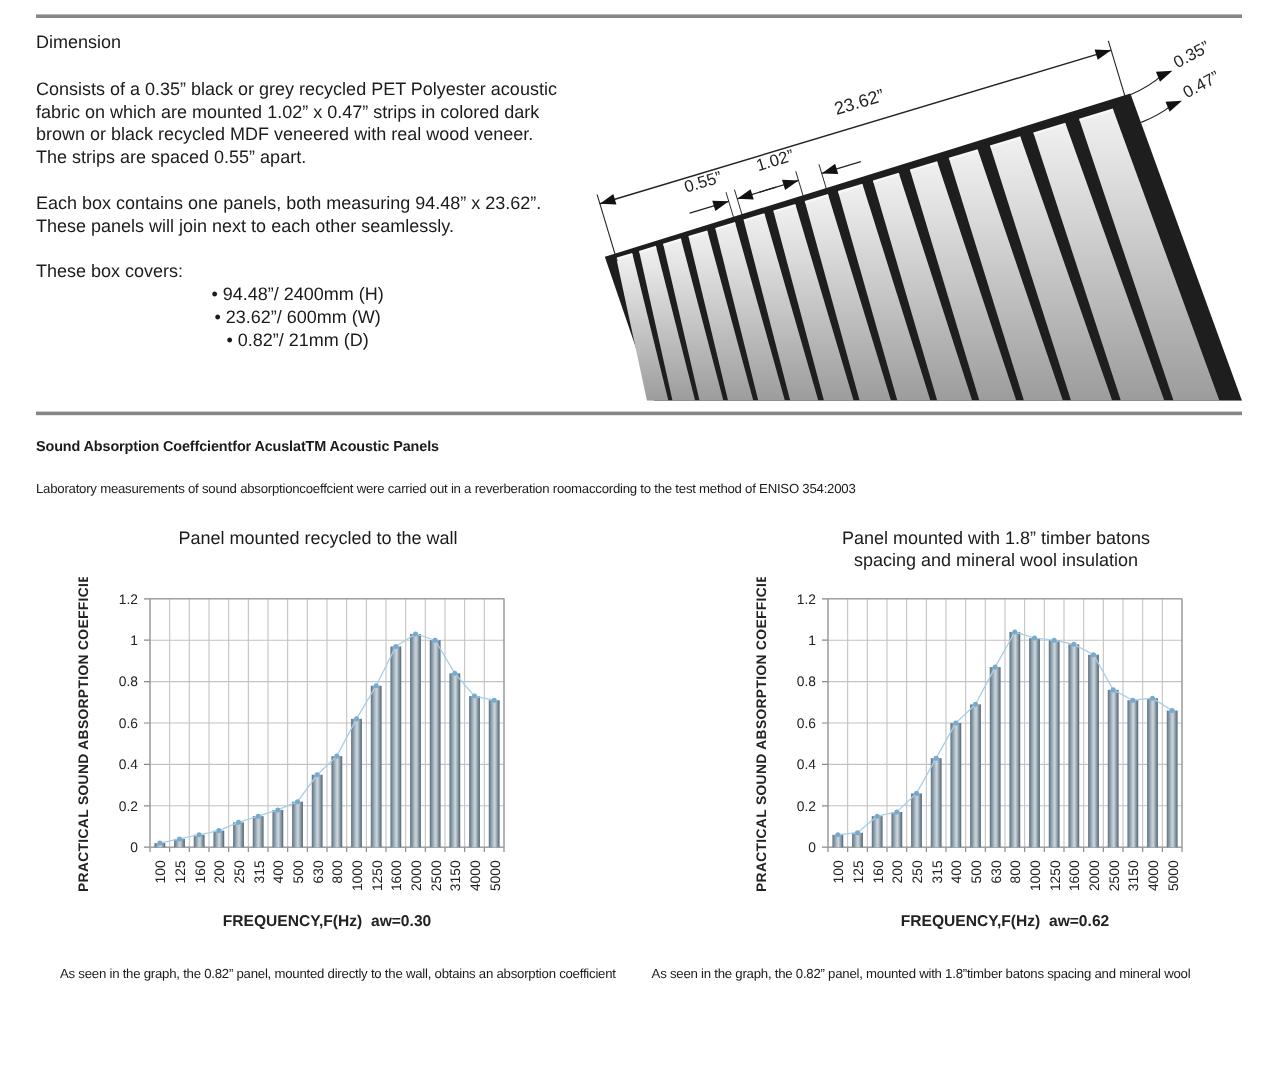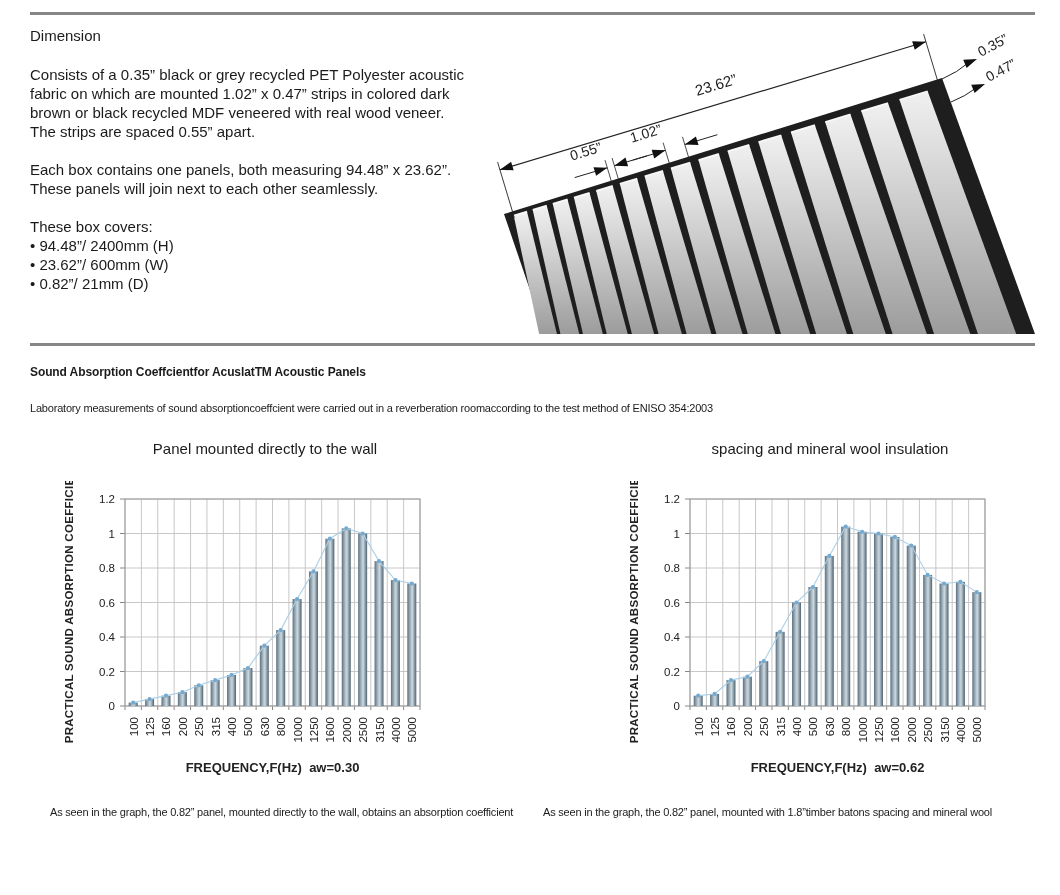--- a/index.html
+++ b/index.html
@@ -10,21 +10,21 @@
   .rule{position:absolute; left:30px; width:1005px; background:#868686;}
   .rule-top{top:12px; height:3px;}
   .rule-mid{top:343px; height:3px;}
   .rule-bottom{top:861px; height:4px; background:#6f6f6f;}
   .shade-bottom{position:absolute; left:0; top:865px; width:1060px; height:30px; background:#f5f5f5;}
 
   .dim-text{position:absolute; left:30px; top:26px; width:436px; font-size:15px; line-height:19px;}
   .dim-heading{margin:0 0 20px 0; font-size:15px; font-weight:normal;}
   .dim-para{margin:0 0 19px 0;}
   .dim-covers{margin:0;}
-  .dim-bullets{margin:0; padding:0; list-style:none;}
+  .dim-bullets{margin:0; padding:0; list-style:none;text-align:center;}
   .dim-bullets li{margin:0;}
 
   .illustration{position:absolute; left:490px; top:16px;}
 
   .abs-heading{position:absolute; left:30px; top:365px; font-size:12px; font-weight:bold; letter-spacing:-0.1px;}
   .abs-intro{position:absolute; left:30px; top:402px; width:1014px; font-size:11px; letter-spacing:-0.2px;}
 
   .chart-title{position:absolute; top:439px; width:380px; text-align:center; font-size:15px; line-height:19px;}
   .chart-title.left{left:75px;}
   .chart-title.right{left:640px;}
@@ -126,22 +126,23 @@
           <stop offset="100%" stop-color="#9c9c9c"></stop>
         </linearGradient>
       </defs>
     </svg>
 
   <div class="rule rule-mid"></div>
 
   <div class="abs-heading">Sound Absorption Coeffcientfor AcuslatTM Acoustic Panels</div>
   <div class="abs-intro">Laboratory measurements of sound absorptioncoeffcient were carried out in a reverberation roomaccording to the test method of ENISO 354:2003</div>
 
-  <div class="chart-title left">Panel mounted directly to the wall</div>
+  <div class="chart-title left">Panel mounted recycled to the wall</div>
   <div class="chart-title right">
+    <div>Panel mounted with 1.8” timber batons</div>
     <div>spacing and mineral wool insulation</div>
   </div>
 
   <svg class="chart-svg left" width="450" height="300" viewBox="0 0 450 300">
       <defs>
         <linearGradient id="barGrad0" x1="0" y1="0" x2="1" y2="0">
           <stop offset="0%" stop-color="#5a7080"></stop>
           <stop offset="42%" stop-color="#b6c5cf"></stop>
           <stop offset="56%" stop-color="#ccd7dd"></stop>
           <stop offset="100%" stop-color="#4d6372"></stop>

